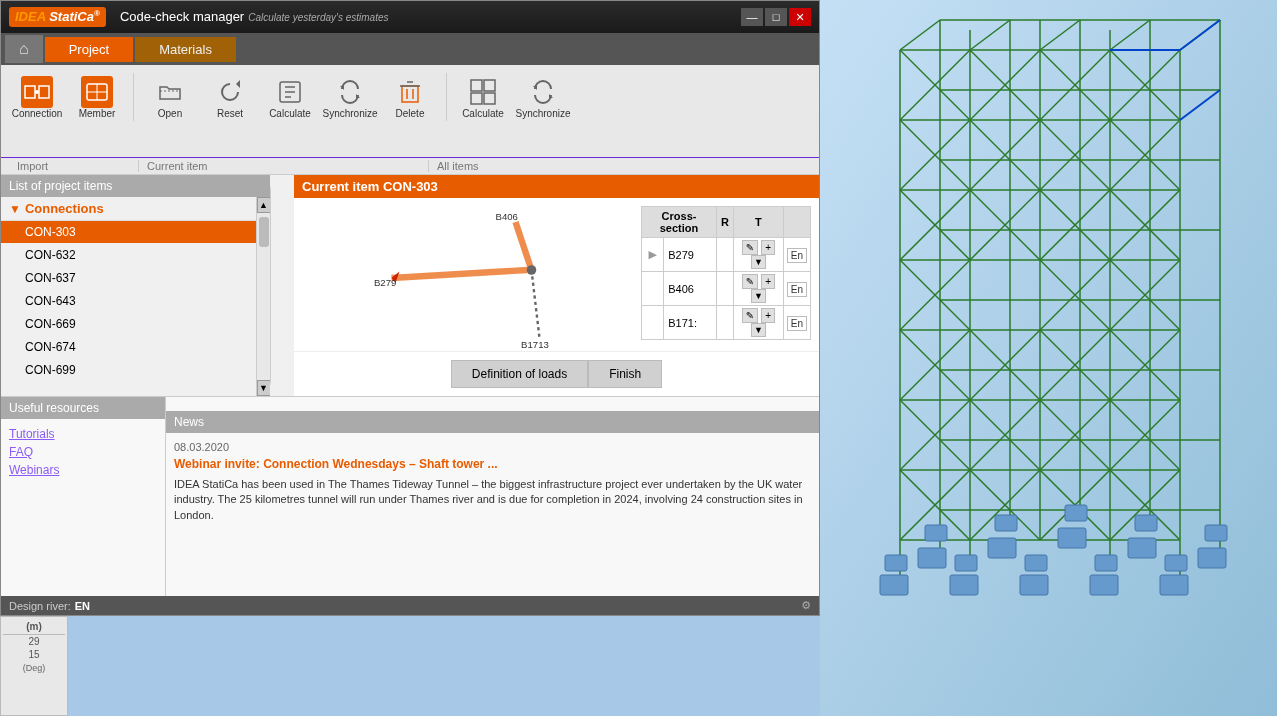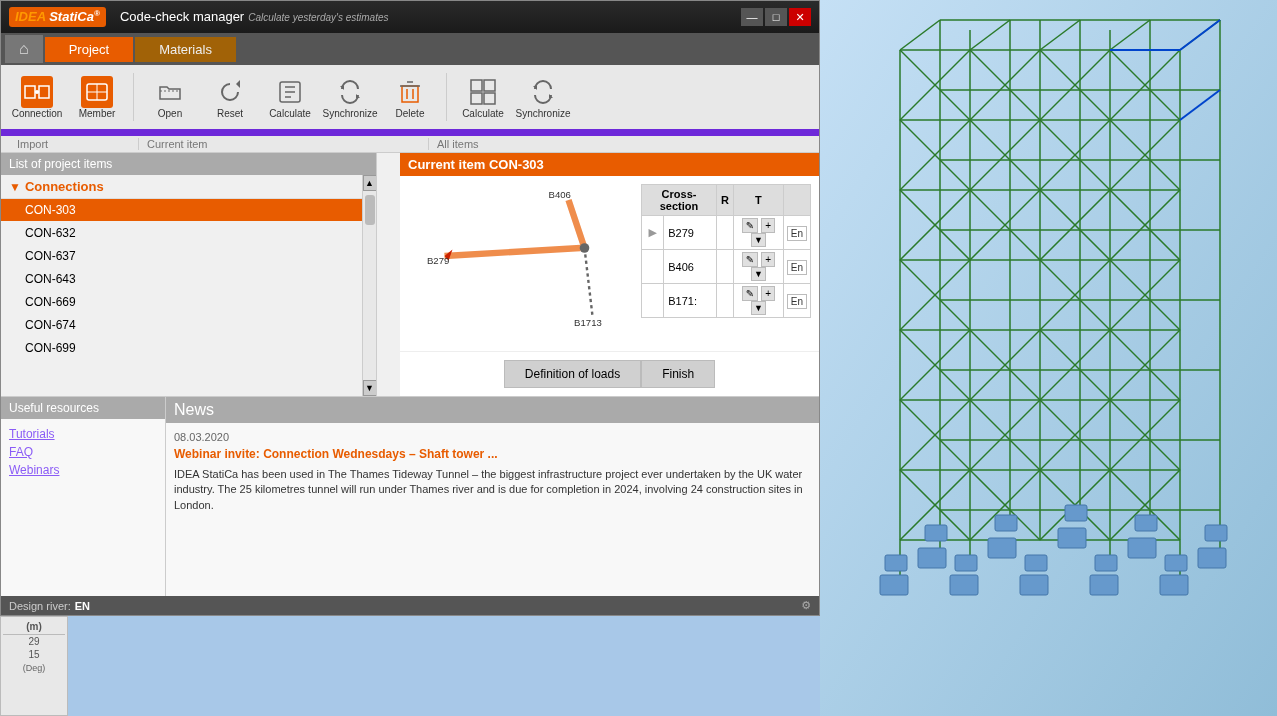--- a/index.html
+++ b/index.html
@@ -152,22 +152,23 @@
 
     .tb-icon-gray {
       width: 28px; height: 28px;
       color: #666;
       font-size: 20px;
       display: flex; align-items: center; justify-content: center;
     }
 
     #toolbar-labels-row {
       display: flex;
-      border-top: 7px solid #6d28d9;
+      border-top: 1px solid #6d28d9;
       padding: 2px 8px;
+      margin-top: 28px;
     }
 
     .label-section {
       font-size: 11px;
       color: #777;
       padding: 0 8px;
       border-right: 1px solid #ccc;
     }
     .label-section:last-child { border-right: none; }
 
@@ -358,21 +359,22 @@
     #news-panel {
       flex: 1;
       display: flex;
       flex-direction: column;
     }
 
     #news-header {
       background: #aaa;
       color: white;
       padding: 4px 8px;
-      font-size: 16px;
+      font-size: 12px;
+      margin-top: 14px;
     }
 
     #news-content {
       padding: 8px;
       overflow-y: auto;
       flex: 1;
     }
 
     .news-date { color: #666; font-size: 11px; margin-bottom: 4px; }
     .news-title { color: #e85c00; font-weight: bold; font-size: 12px; margin-bottom: 6px; cursor: pointer; }
@@ -426,24 +428,25 @@
       padding: 2px;
     }
 
     .ruler-item {
       text-align: center;
       padding: 1px;
     }
 
     
     #left-panel-wrapper {
-      width: 376px;
+      width: 270px;
       display: flex;
       border-right: 1px solid #ccc;
       flex-shrink: 0;
+      border-radius: 16px;
     }
 
     #list-panel {
       flex: 1;
       display: flex;
       flex-direction: column;
       overflow: hidden;
     }
 
     

